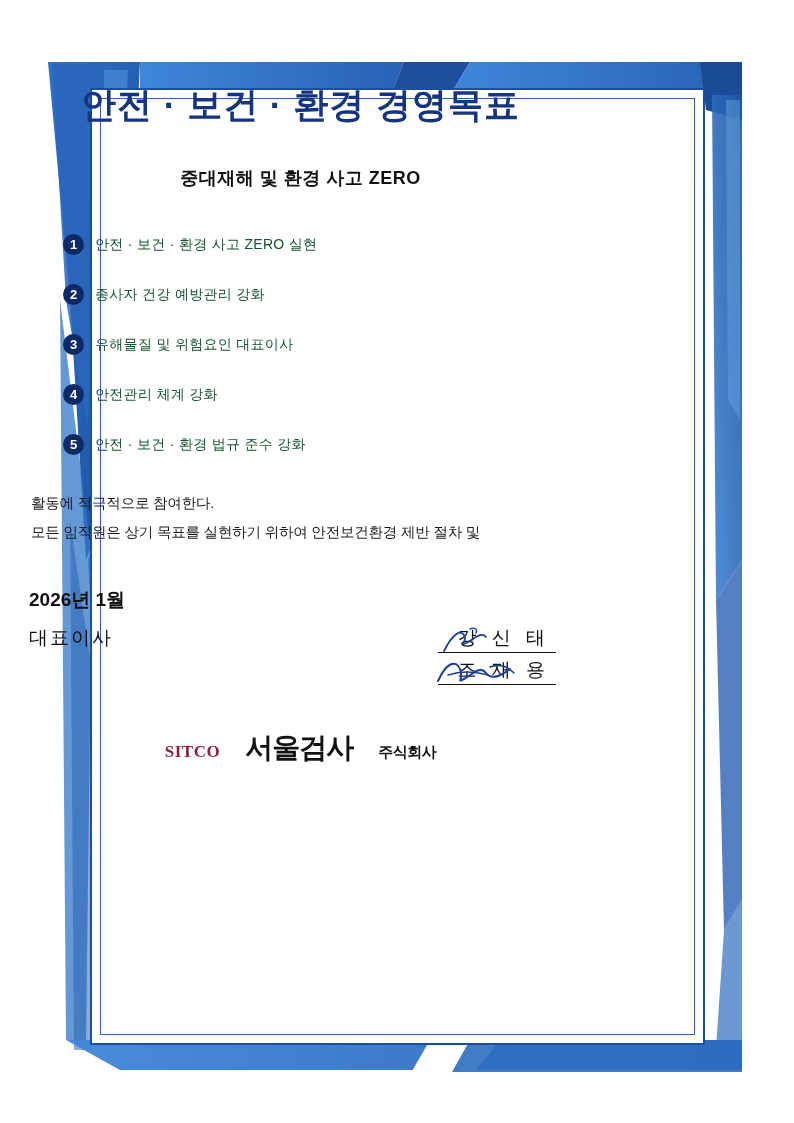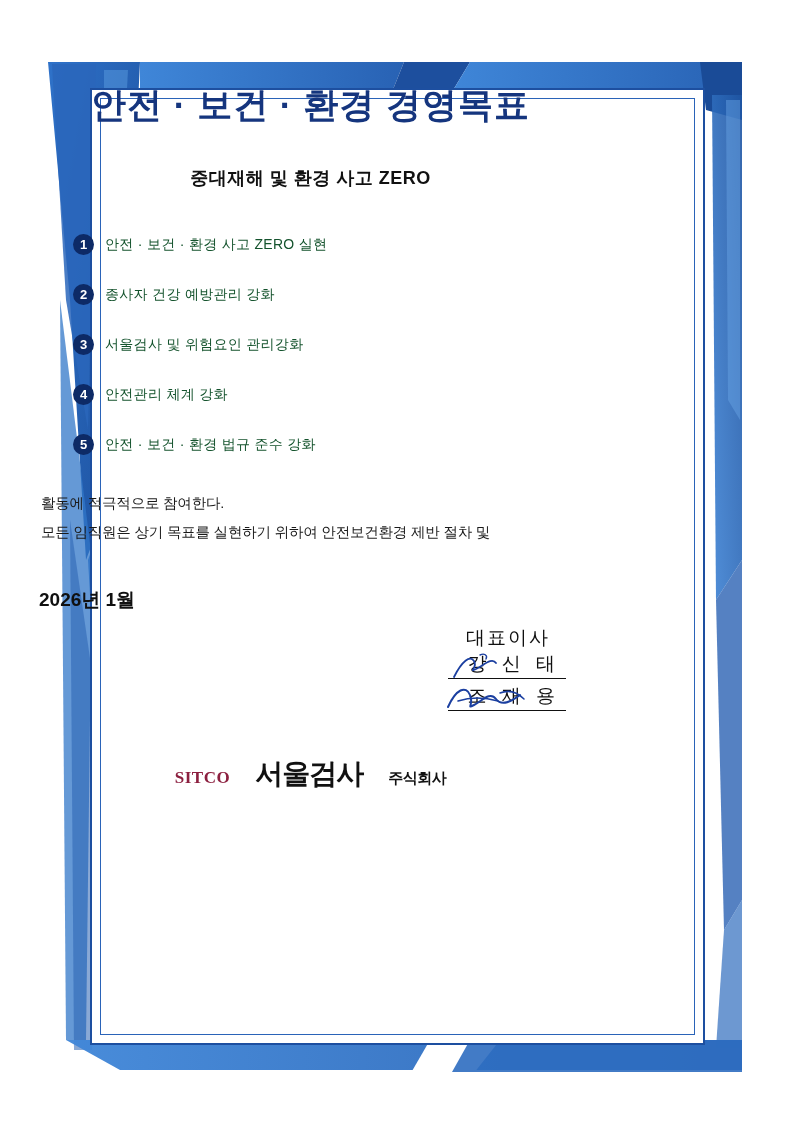--- a/index.html
+++ b/index.html
@@ -46,21 +46,21 @@
     left: 8px;
     top: 8px;
     right: 8px;
     bottom: 8px;
     border: 1px solid #2a63b8;
     box-sizing: border-box;
   }
 
   .content {
     position: absolute;
-    left: 13px;
+    left: 3px;
     top: 0;
     width: 615px;
     height: 957px;
     box-sizing: border-box;
     padding: 84px 46px 0 26px;
     z-index: 7;
   }
 
   .title {
     text-align: center;
@@ -134,21 +134,20 @@
   .signatures {
     margin-top: 12px;
     padding-right: 22px;
   }
   .sig-row {
     display: flex;
     justify-content: space-between;
     align-items: flex-end;
     position: relative;
     margin-bottom: 6px;
-    flex-direction: column;
   }
   .sig-role {
     font-size: 19px;
     letter-spacing: 2px;
     color: #101010;
     margin-right: 10px;
     white-space: nowrap;
   }
   .sig-name {
     font-size: 19px;
@@ -260,21 +259,21 @@
       <li class="goal">
         <span class="goal-num">1</span>
         <span class="goal-text">안전 · 보건 · 환경 사고 ZERO 실현</span>
       </li>
       <li class="goal">
         <span class="goal-num">2</span>
         <span class="goal-text">종사자 건강 예방관리 강화</span>
       </li>
       <li class="goal">
         <span class="goal-num">3</span>
-        <span class="goal-text">서울검사 및 위험요인 관리강화</span>
+        <span class="goal-text">유해물질 및 위험요인 대표이사</span>
       </li>
       <li class="goal">
         <span class="goal-num">4</span>
         <span class="goal-text">안전관리 체계 강화</span>
       </li>
       <li class="goal">
         <span class="goal-num">5</span>
         <span class="goal-text">안전 · 보건 · 환경 법규 준수 강화</span>
       </li>
     </ul>

